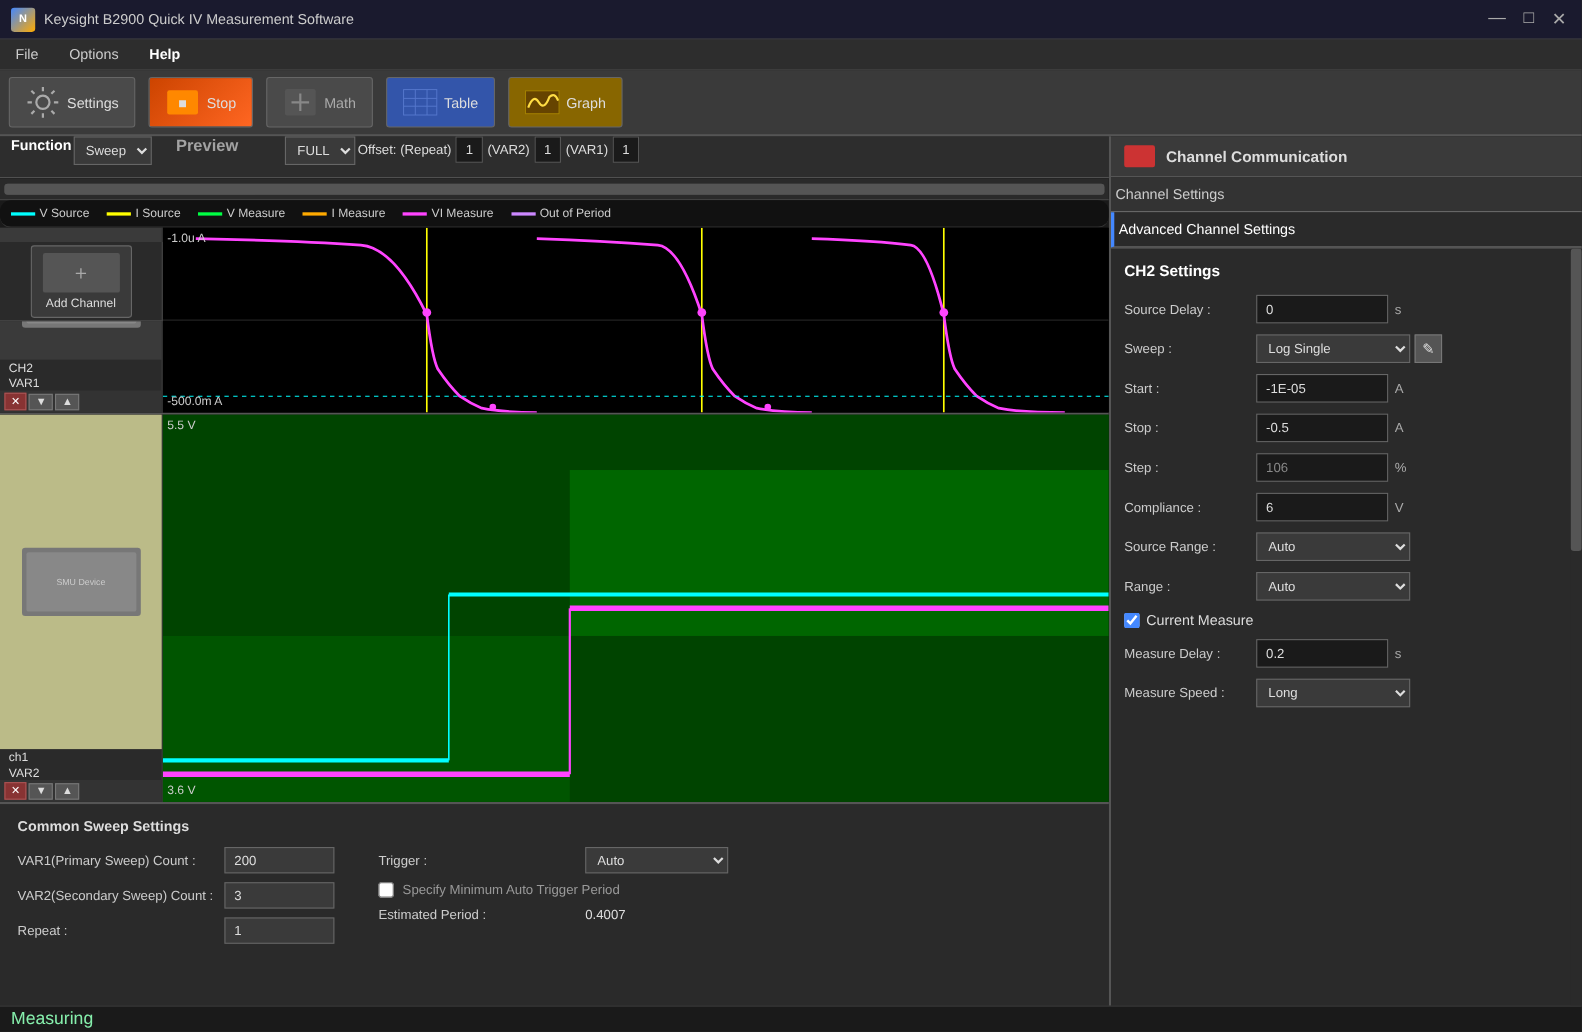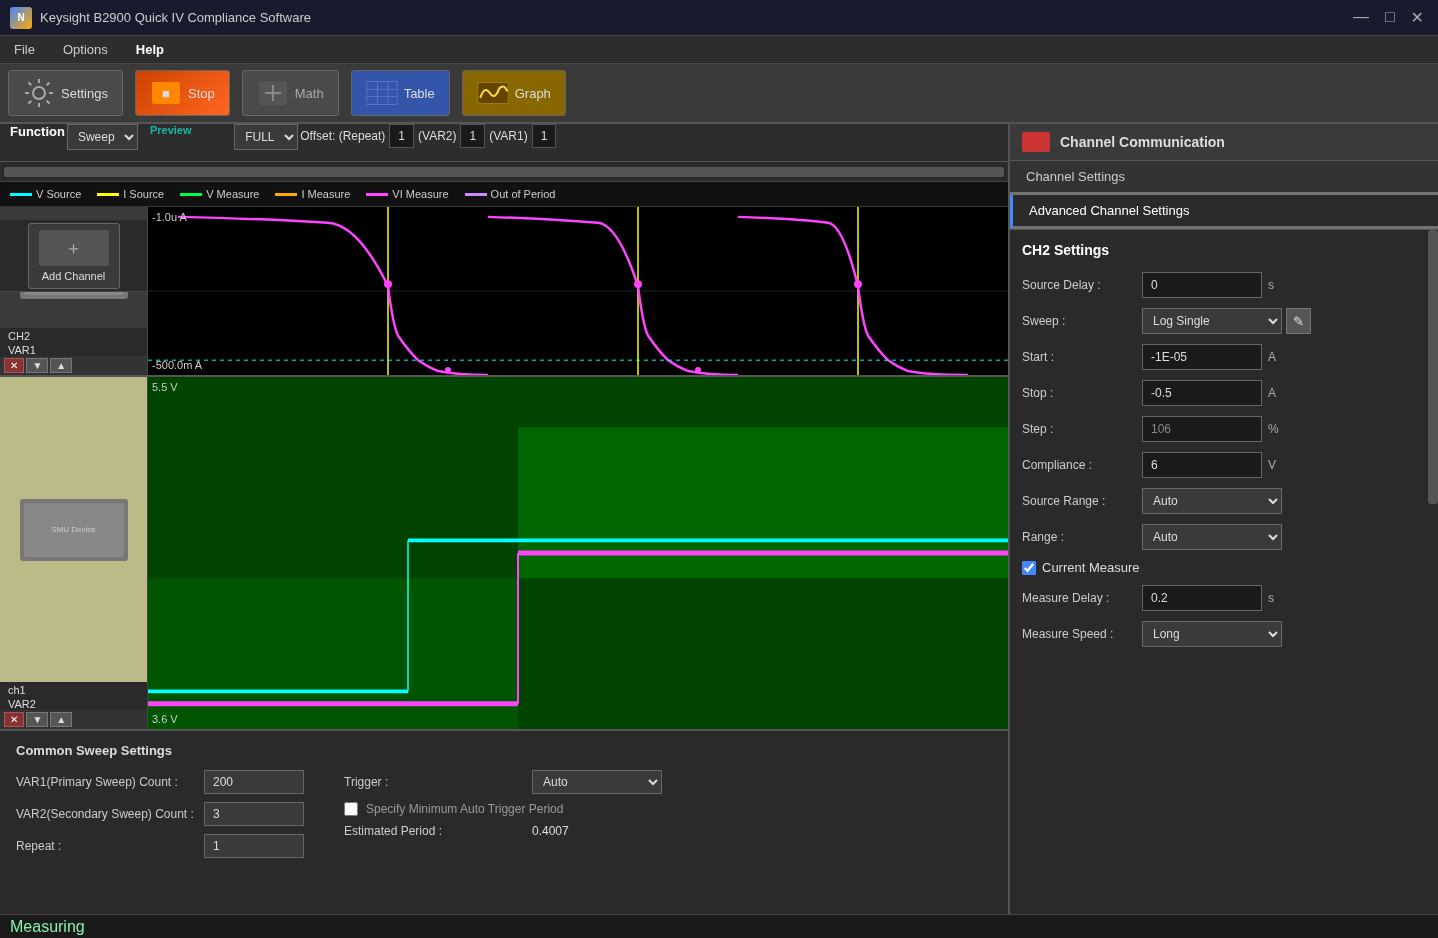--- a/index.html
+++ b/index.html
@@ -29,48 +29,48 @@
     
     #main { display: flex; height: calc(938px - 36px - 28px - 60px - 24px); }
 
     
     #left-panel { width: 1010px; display: flex; flex-direction: column; border-right: 2px solid #555; }
 
     
     #function-bar { background: #2d2d2d; height: 38px; display: flex; align-items: flex-start; padding: 0 10px; gap: 2px; border-bottom: 1px solid #555; flex-shrink: 0; }
     #function-bar .label { font-weight: bold; font-size: 13px; color: #fff; }
     #function-bar select { background: #3a3a3a; color: #ddd; border: 1px solid #666; padding: 2px 6px; font-size: 12px; height: 26px; }
-    #function-bar .preview-label { font-weight: bold; font-size: 11px; color: #14b8a6; margin-left: 10px; }
+    #function-bar .preview-label { font-weight: bold; font-size: 15px; color: #a3a3a3; margin-left: 20px; }
     #function-bar .range-label { color: #ccc; margin-top: 40px; }
     .offset-group { display: flex; align-items: center; gap: 4px; }
     .offset-val { background: #1a1a1a; border: 1px solid #555; padding: 1px 8px; color: #ddd; font-size: 12px; height: 24px; display: flex; align-items: center; }
 
     
     #chart-area { flex: 1; display: flex; background: #1a1a1a; position: relative; overflow: hidden; }
 
     
-    #legend { background: #111; padding: 6px 10px; display: flex; align-items: center; gap: 16px; flex-shrink: 0; border-bottom: 1px solid #333; }
+    #legend { background: #111; padding: 6px 10px; display: flex; align-items: center; gap: 16px; flex-shrink: 0; border-bottom: 1px solid #333; border-radius: 10px; }
     .legend-item { display: flex; align-items: center; gap: 4px; font-size: 11px; color: #ccc; }
     .legend-line { width: 22px; height: 3px; }
 
     
     #bottom-settings { height: 185px; background: #2a2a2a; border-top: 2px solid #555; padding: 12px 16px; flex-shrink: 0; }
     #bottom-settings h3 { color: #ddd; font-size: 13px; margin-bottom: 12px; }
     .setting-row { display: flex; align-items: center; gap: 8px; }
     .setting-label { color: #ccc; font-size: 12px; min-width: 180px; }
     .setting-input { background: #3a3a3a; border: 1px solid #666; color: #ddd; padding: 2px 8px; font-size: 12px; height: 24px; width: 100px; }
     .setting-select { background: #3a3a3a; border: 1px solid #666; color: #ddd; padding: 2px 6px; font-size: 12px; height: 24px; width: 130px; }
 
     
     #right-panel { width: 428px; background: #2a2a2a; display: flex; flex-direction: column; }
     #right-header { background: #3a3a3a; padding: 8px 12px; display: flex; align-items: center; gap: 10px; border-bottom: 1px solid #555; }
     #right-header .icon-box { width: 28px; height: 20px; background: #cc3333; border-radius: 2px; }
     #right-header .title { font-size: 14px; color: #ddd; font-weight: bold; }
     #right-nav { background: #333; border-bottom: 1px solid #555; }
-    .right-nav-item { padding: 8px 16px; cursor: pointer; color: #ccc; font-size: 13px; border-bottom: 3px solid #737373; }
+    .right-nav-item { padding: 8px 4px; cursor: pointer; color: #ccc; font-size: 13px; border-bottom: 1px solid #737373; }
     .right-nav-item.active { background: #2a2a2a; color: #fff; border-left: 3px solid #4488ff; }
     #right-content { flex: 1; overflow-y: auto; padding: 12px; }
     #right-content h3 { color: #fff; font-size: 14px; margin-bottom: 14px; }
     .field-row { display: flex; align-items: center; margin-bottom: 10px; }
     .field-label { color: #ccc; font-size: 12px; min-width: 120px; }
     .field-input { background: #1a1a1a; border: 1px solid #666; color: #ddd; padding: 2px 8px; font-size: 12px; height: 26px; width: 120px; }
     .field-unit { color: #aaa; font-size: 12px; margin-left: 6px; }
     .field-select { background: #3a3a3a; border: 1px solid #666; color: #ddd; padding: 2px 6px; font-size: 12px; height: 26px; width: 140px; }
     .edit-btn { background: #555; border: 1px solid #777; color: #ddd; padding: 2px 6px; cursor: pointer; height: 26px; margin-left: 4px; }
     .check-row { display: flex; align-items: center; gap: 6px; margin-bottom: 10px; }
@@ -83,21 +83,21 @@
 
     
     .win-controls { margin-left: auto; display: flex; gap: 8px; }
     .win-ctrl { color: #aaa; cursor: pointer; font-size: 16px; padding: 0 4px; }
   </style>
 </head>
 <body>
 
 <div id="title-bar">
   <div class="logo">N</div>
-  <span class="title-text">Keysight B2900 Quick IV Compliance Software</span>
+  <span class="title-text">Keysight B2900 Quick IV Measurement Software</span>
   <div class="win-controls">
     <span class="win-ctrl">—</span>
     <span class="win-ctrl">□</span>
     <span class="win-ctrl">✕</span>
   </div>
 </div>
 
 <div id="menu-bar">
   <span class="menu-item">File</span>
   <span class="menu-item">Options</span>

